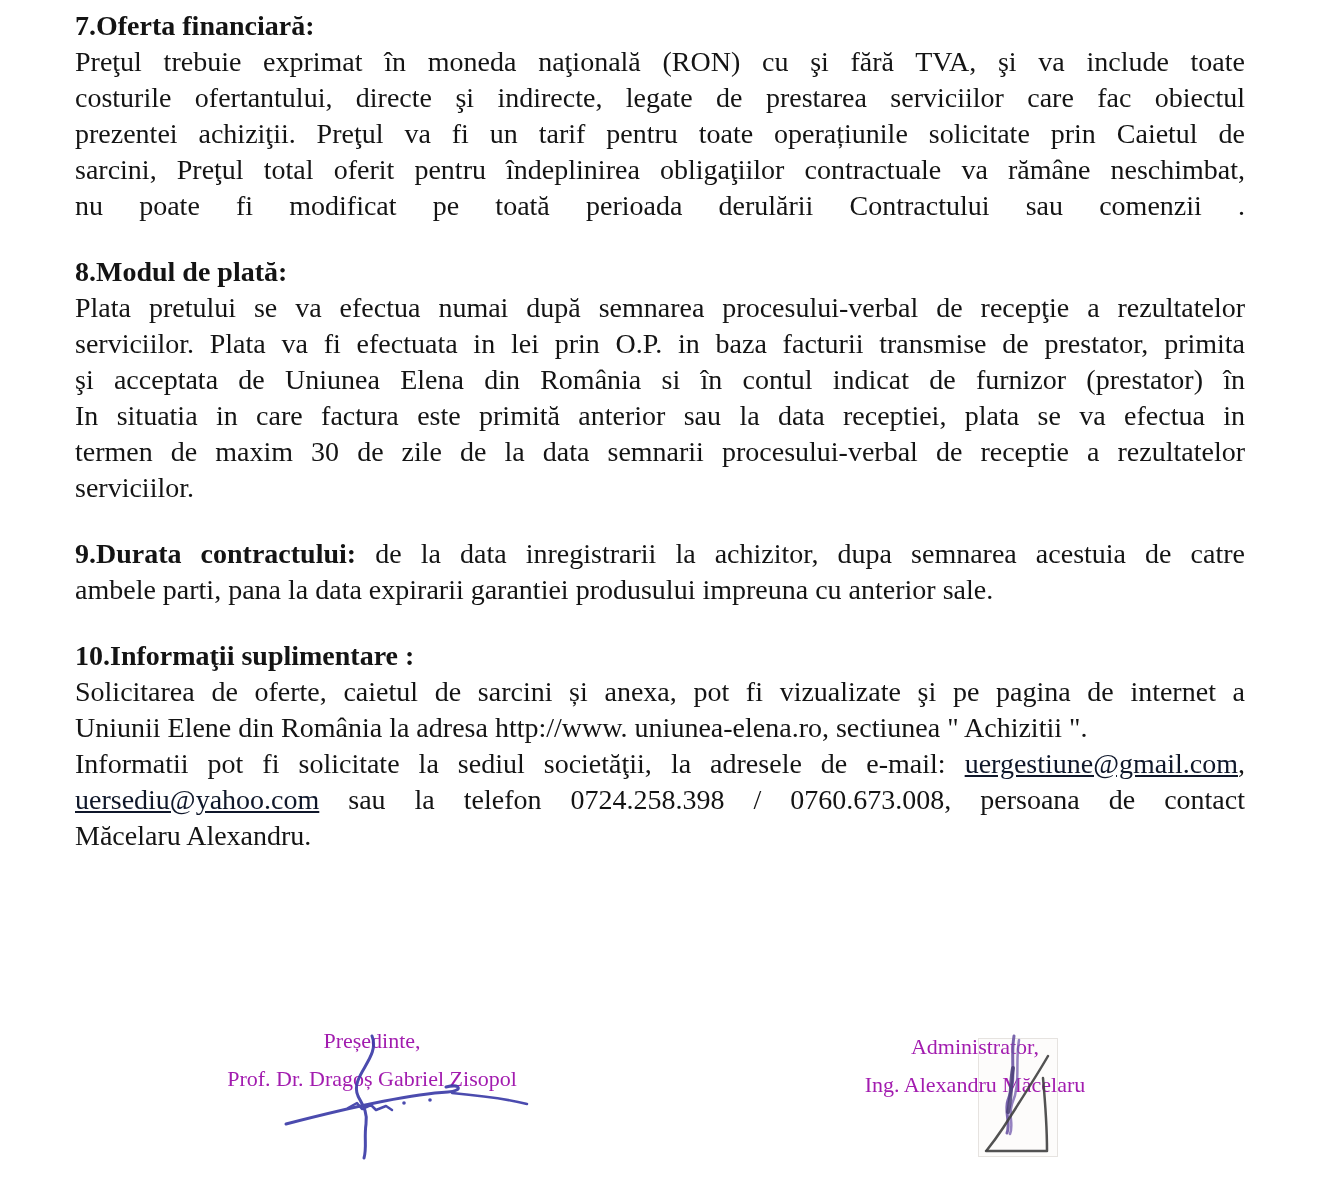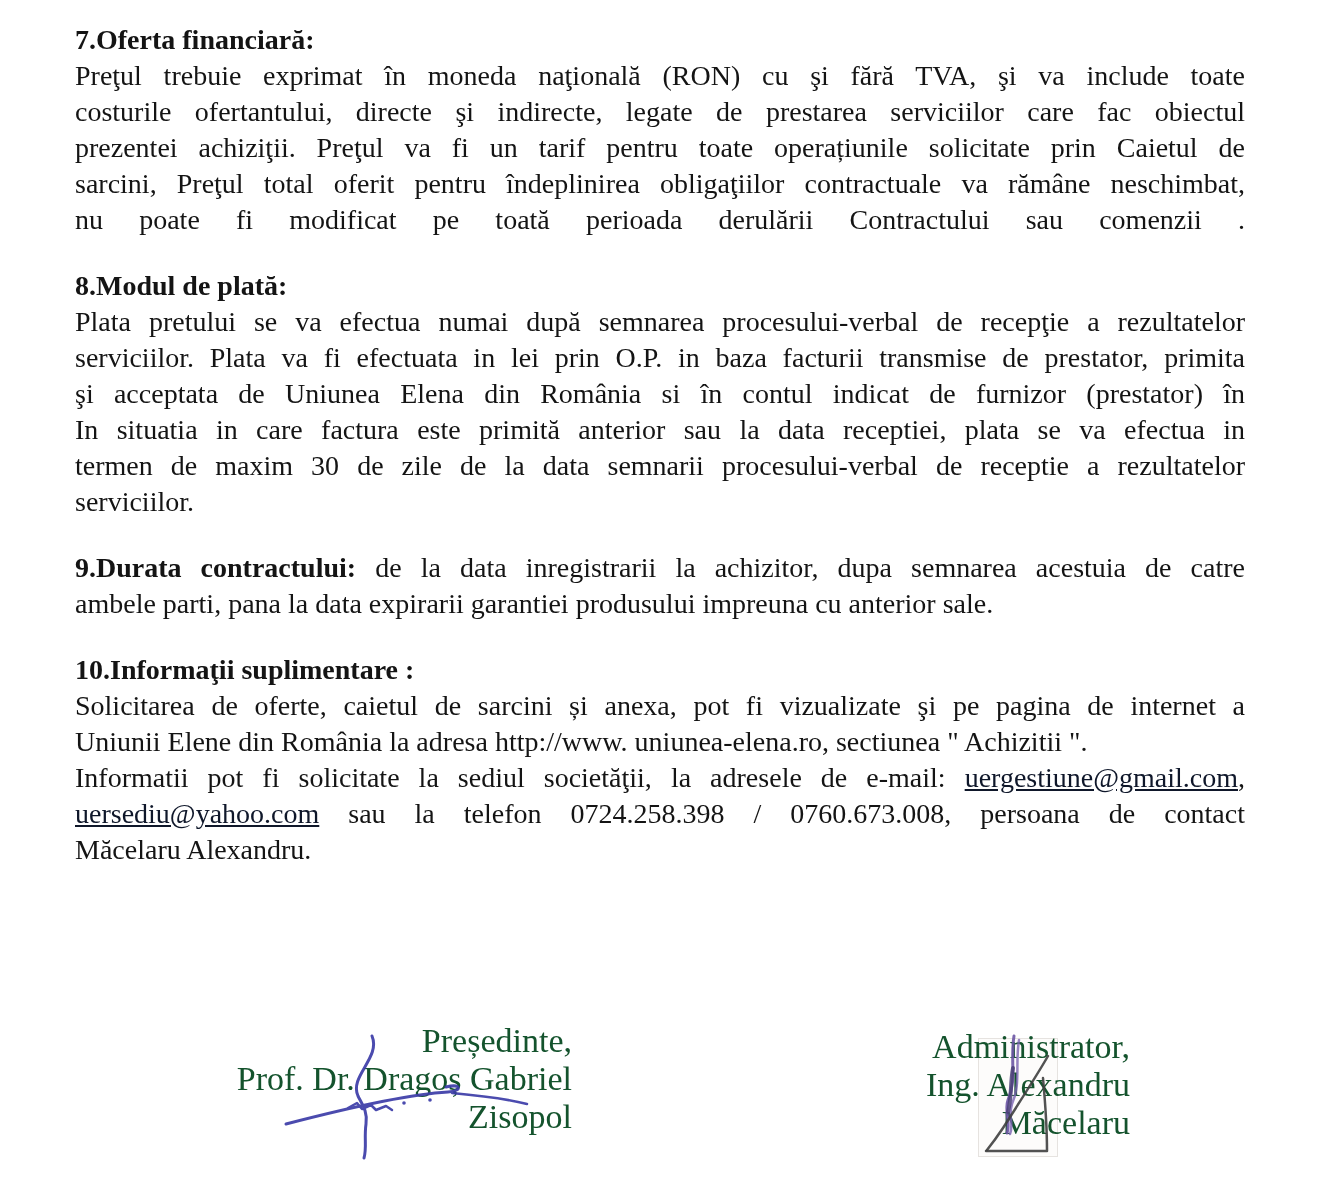--- a/index.html
+++ b/index.html
@@ -5,35 +5,35 @@
   html,body{margin:0;padding:0;background:#ffffff;}
   .page{
     position:relative;
     width:1320px;height:1180px;
     background:#ffffff;
     font-family:"Liberation Serif","DejaVu Serif",serif;
     color:#141414;
     overflow:hidden;
   }
   .textcol{
-    position:absolute;left:75px;top:22px;width:1170px;
+    position:absolute;left:75px;top:8px;width:1170px;
     font-size:28px;line-height:36px;
   }
   .ln{min-height:36px;}
   .just{text-align:justify;text-align-last:justify;}
   .left{text-align:left;text-align-last:left;}
   .h{font-weight:bold;text-align:left;}
   .b{font-weight:bold;}
   .gap{height:30px;}
   a.doclink, span.doclink{
     color:#0f172a;text-decoration:underline;cursor:pointer;
   }
   .sig-block{
-    position:absolute;text-align:right;
-    font-size:34px;line-height:38px;color:#14532d;
+    position:absolute;text-align:center;
+    font-size:22px;line-height:38px;color:#a21caf;
     filter:blur(0.35px);
   }
   .sig-left{left:172px;top:1022px;width:400px;}
   .sig-right{left:820px;top:1028px;width:310px;}
   .sig-imgbox{
     position:absolute;left:978px;top:1038px;width:78px;height:117px;
     background:#fdfcfb;border:1px solid #e6e3e0;
   }
   svg.ink{position:absolute;left:0;top:0;pointer-events:none;}
 </style>

